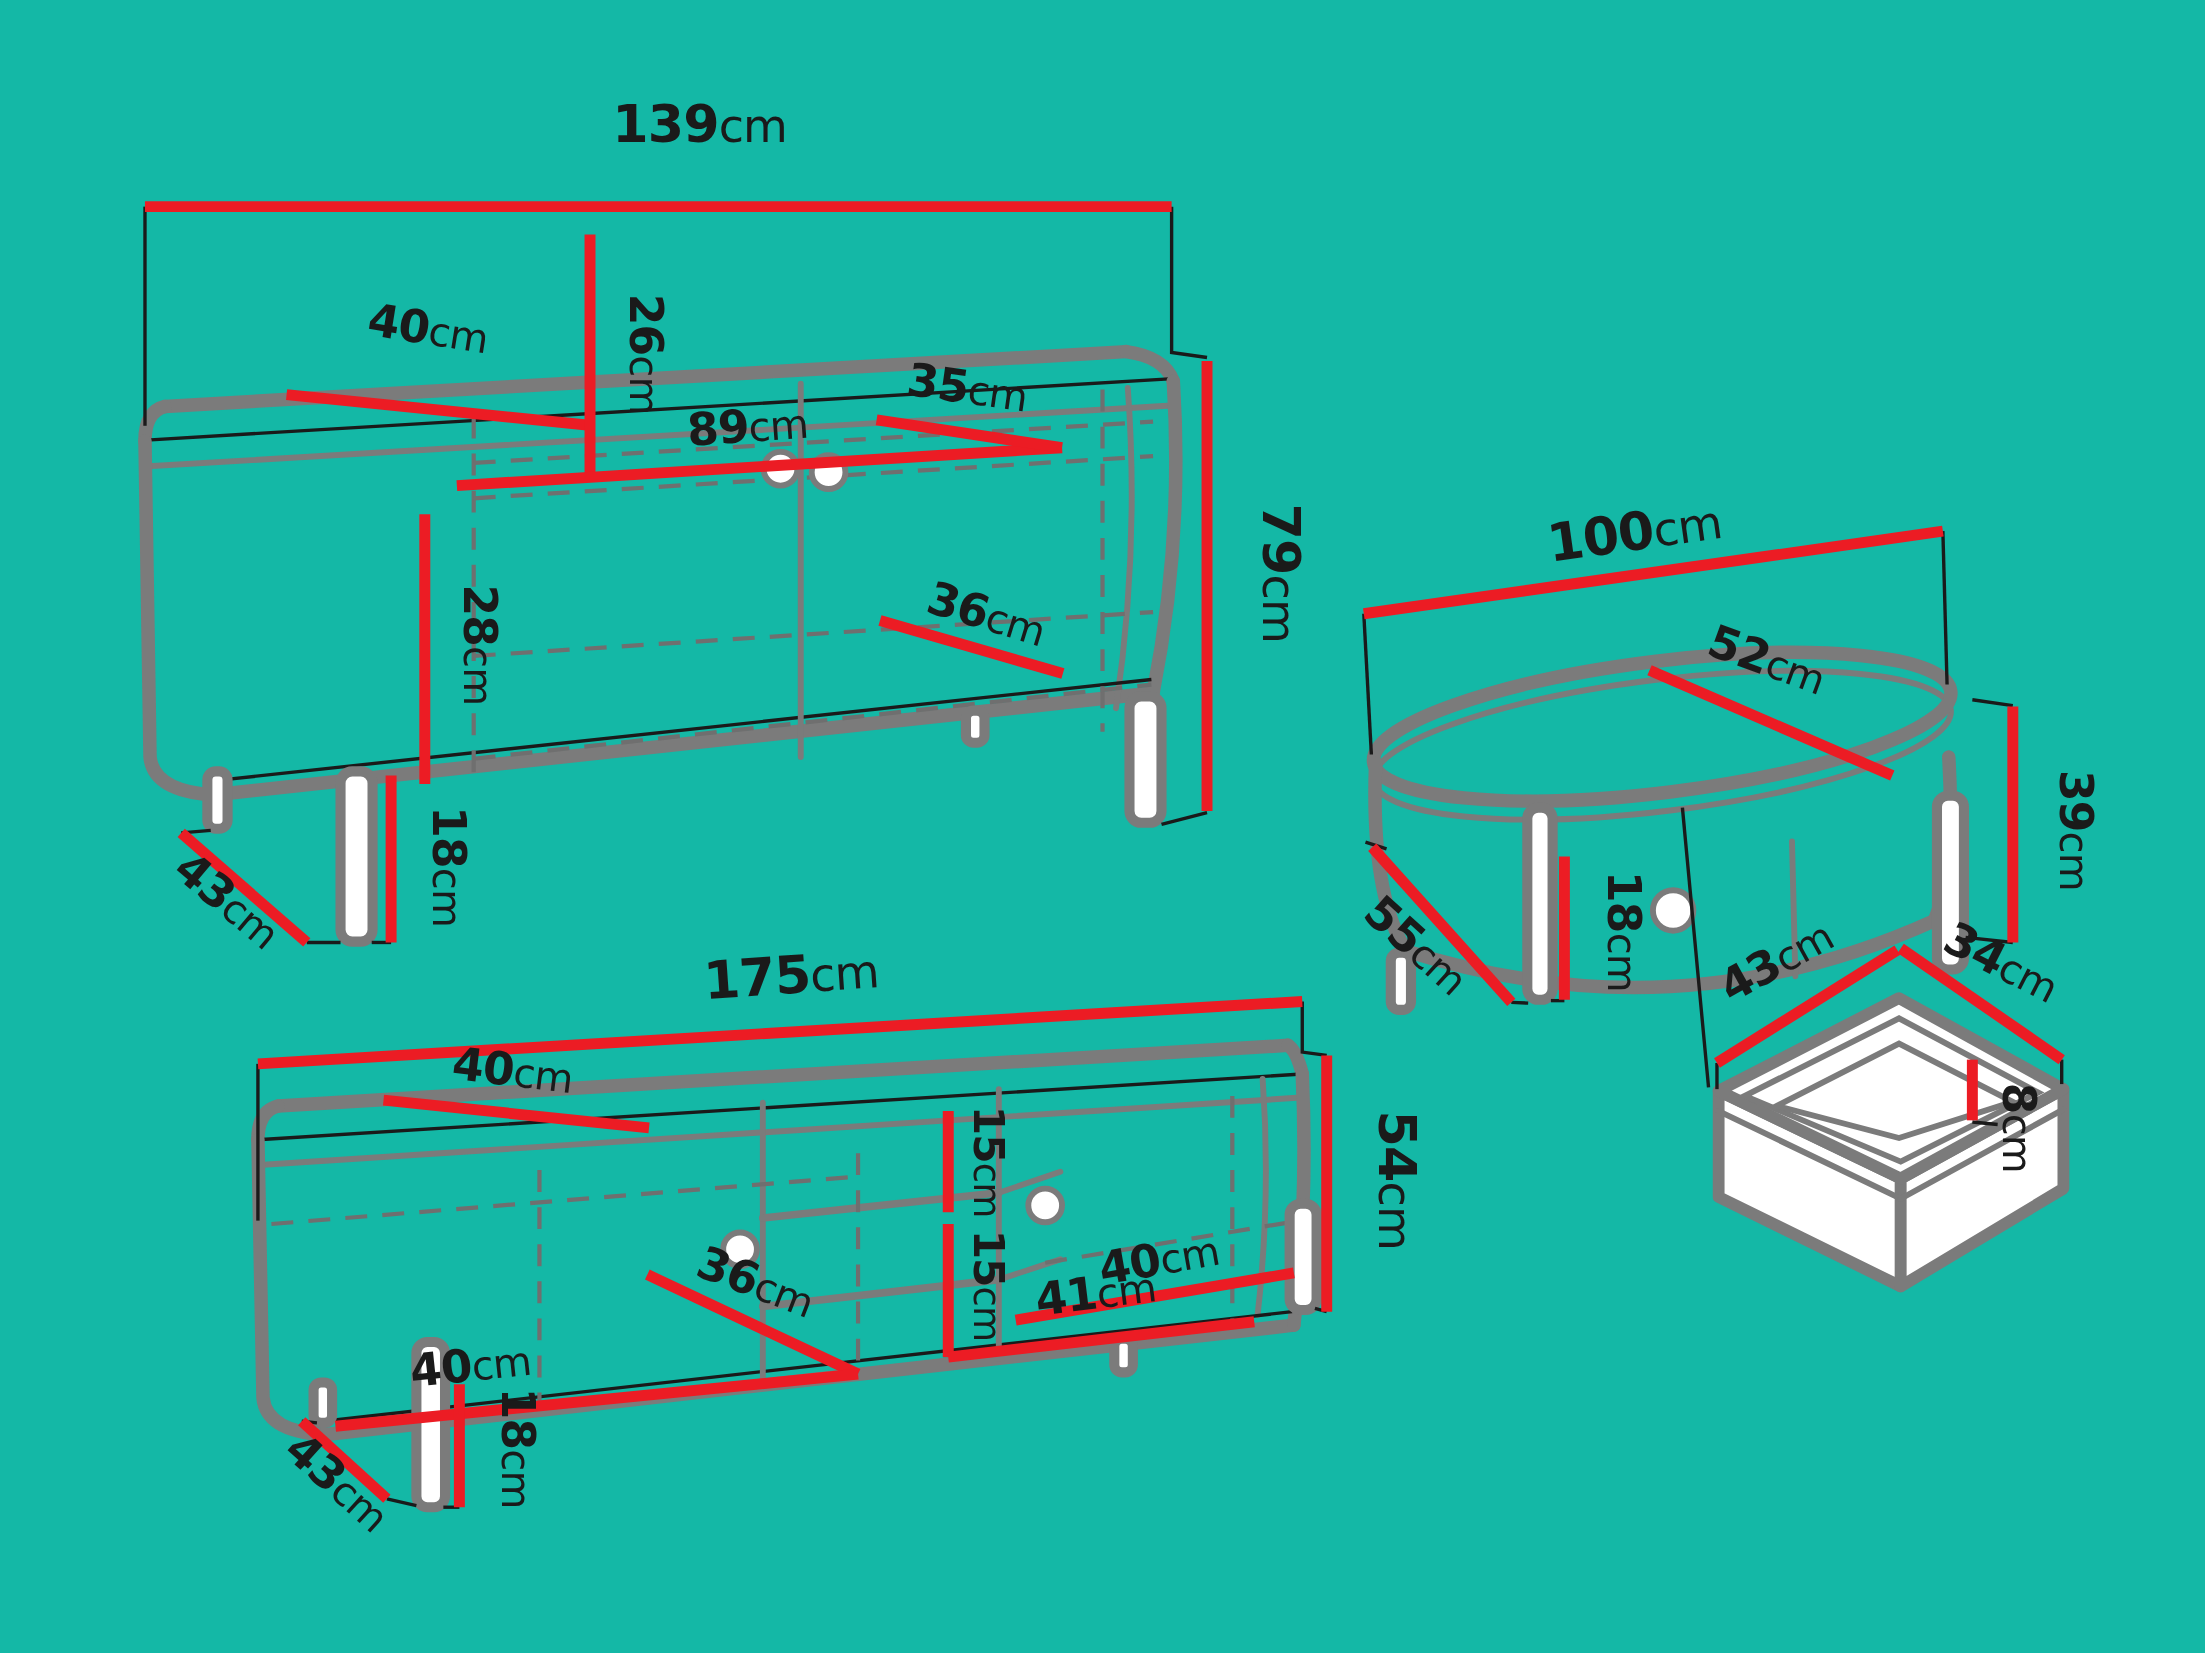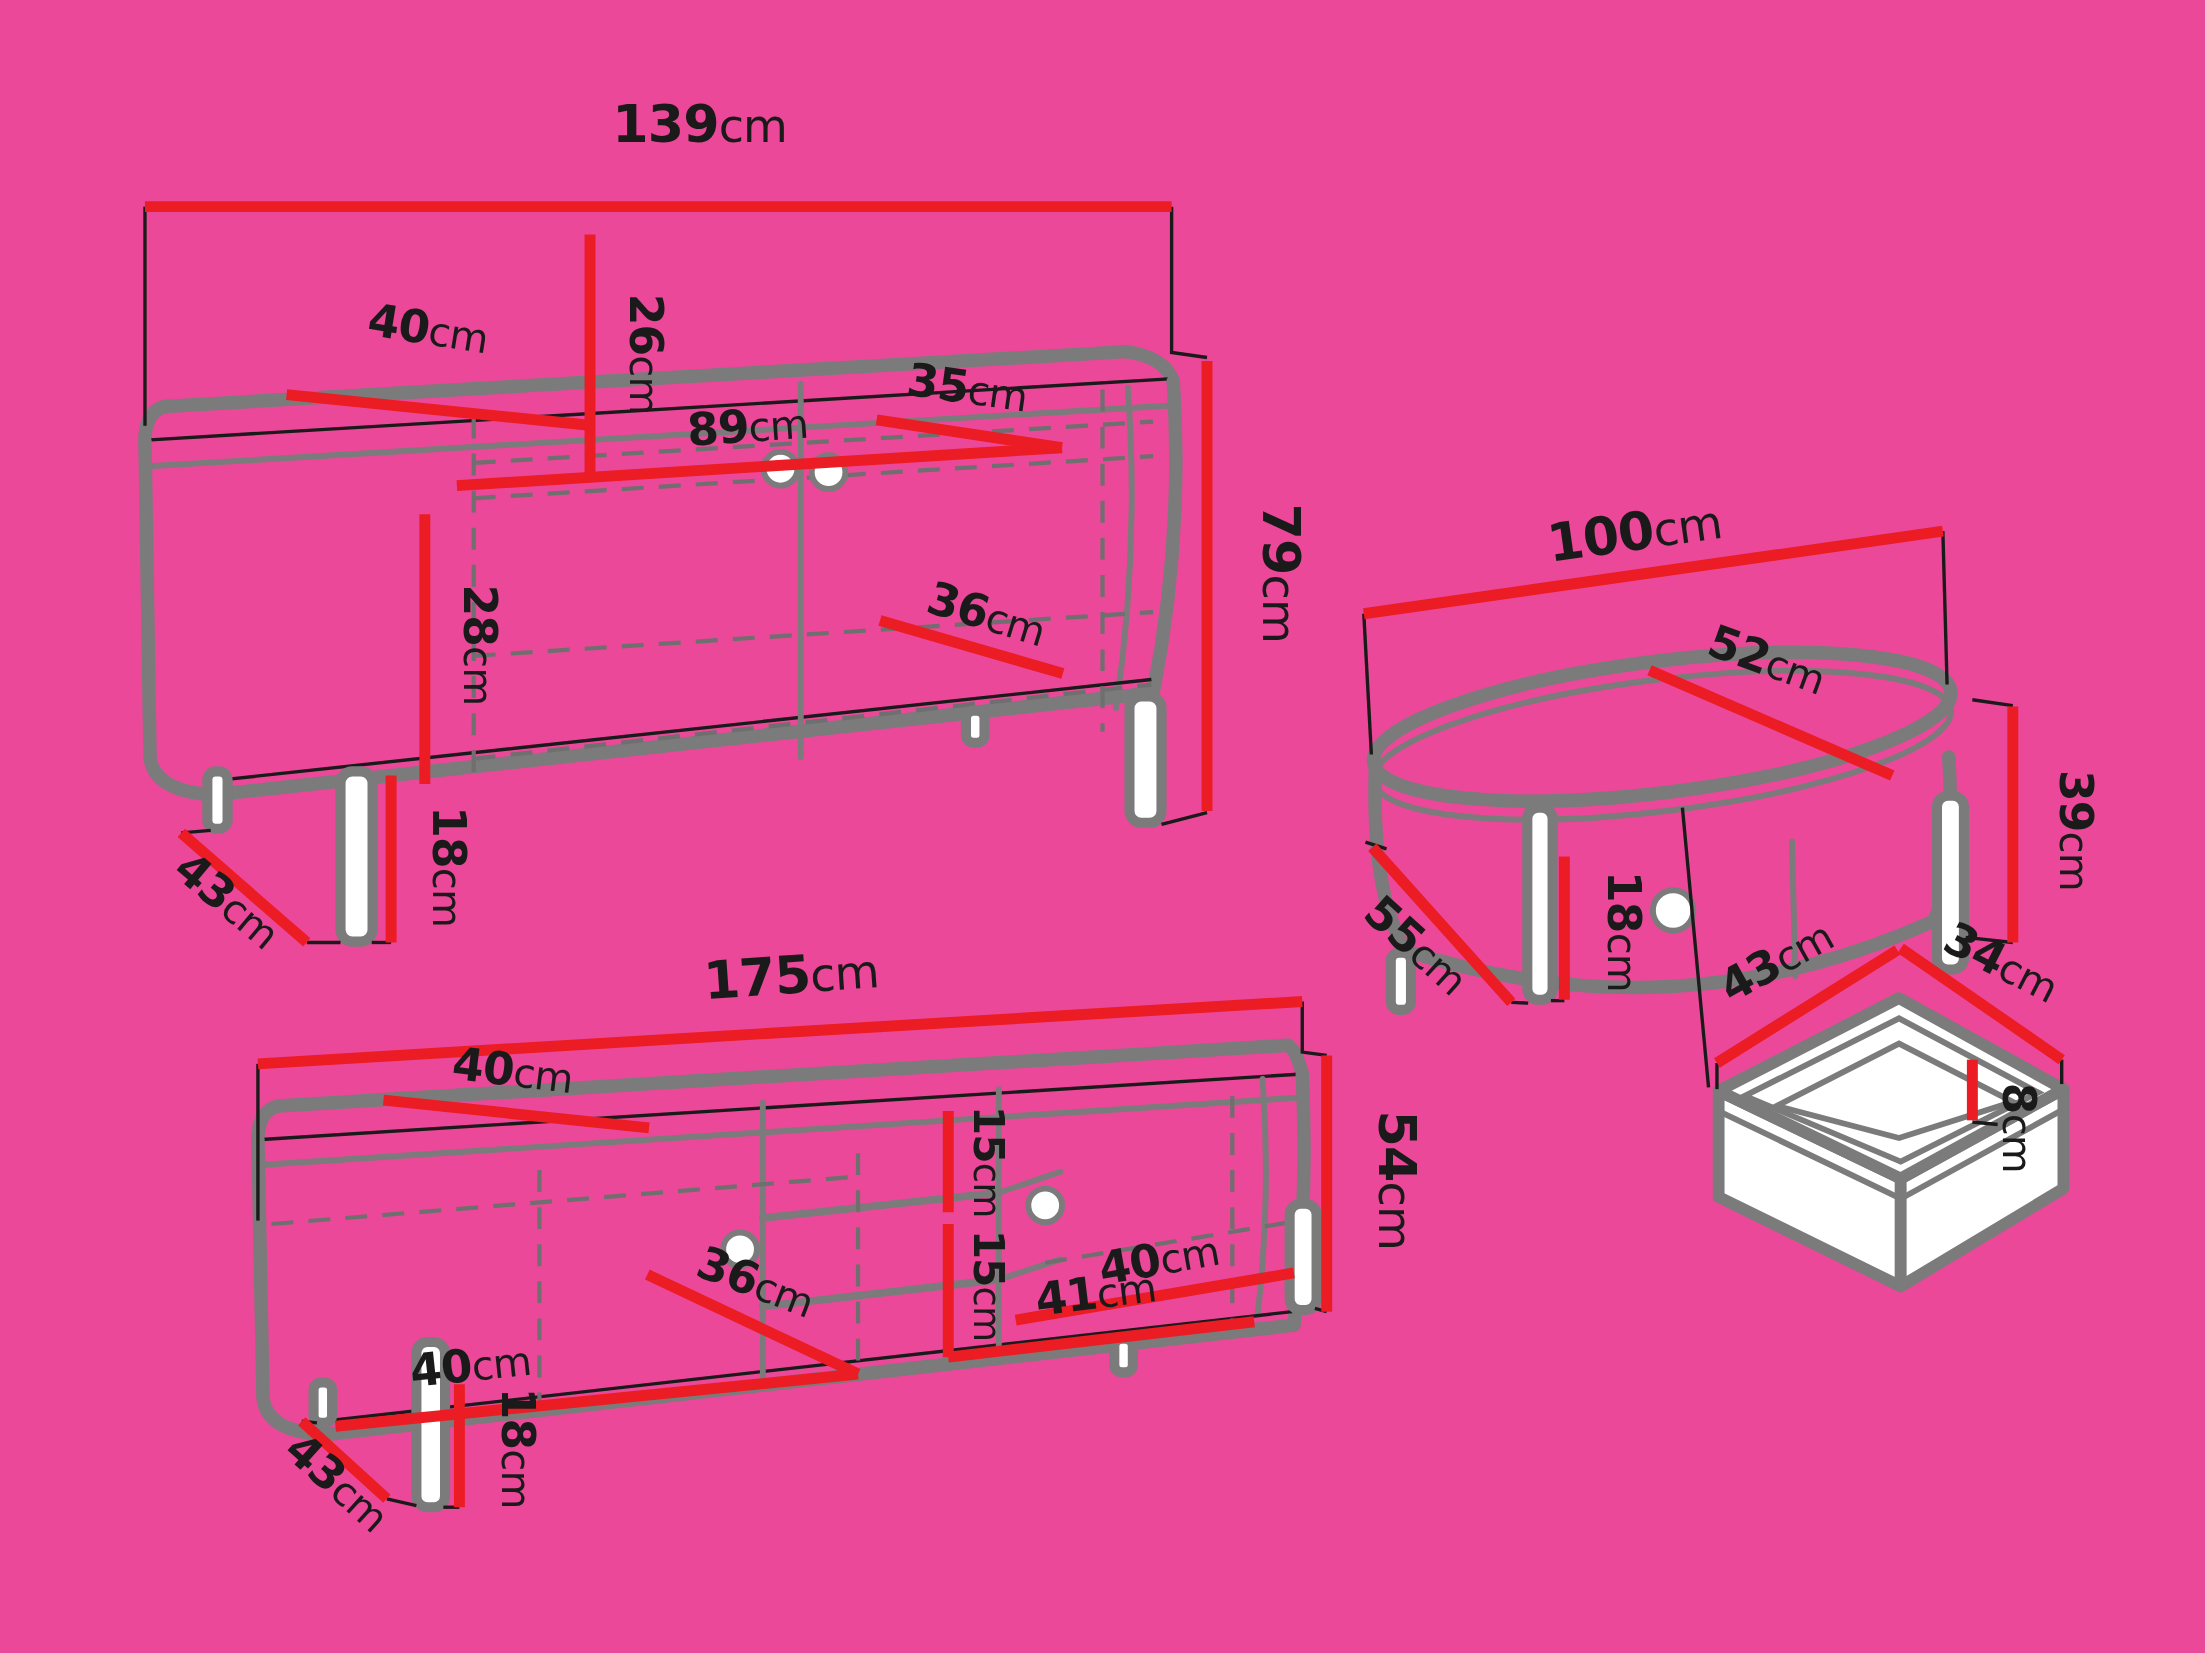--- a/index.html
+++ b/index.html
@@ -1,16 +1,16 @@
 <!DOCTYPE html>
 <html style="font-size:13.5px"><head>
 <meta charset="utf-8">
 <style>
   html,body{margin:0;padding:0;background:#ffffff;}
-  .stage{width:2205px;height:1654px;background:#ec4899;position:relative;font-family:"DejaVu Sans","Liberation Sans",sans-serif;}
+  .stage{width:2205px;height:1654px;background:#14b8a6;position:relative;font-family:"DejaVu Sans","Liberation Sans",sans-serif;}
   svg{display:block}
   .red{stroke:#EC1C24;stroke-width:13;fill:none;stroke-linecap:butt}
   .g16{stroke:#7B7B7B;stroke-width:16;fill:none;stroke-linecap:round;stroke-linejoin:round}
   .g9 {stroke:#7B7B7B;stroke-width:9;fill:none;stroke-linecap:round}
   .g7 {stroke:#7B7B7B;stroke-width:7;fill:none;stroke-linecap:round}
   .dash{stroke:#6F6F6F;stroke-width:5;fill:none;stroke-dasharray:26 18}
   .thin{stroke:#1A1A1A;stroke-width:4;fill:none}
   .leg{fill:#ffffff;stroke:#7B7B7B;stroke-width:12}
   .knob{fill:#ffffff;stroke:#7B7B7B;stroke-width:7}
   .panel{fill:#ffffff;stroke:#7B7B7B;stroke-width:14;stroke-linejoin:round}

